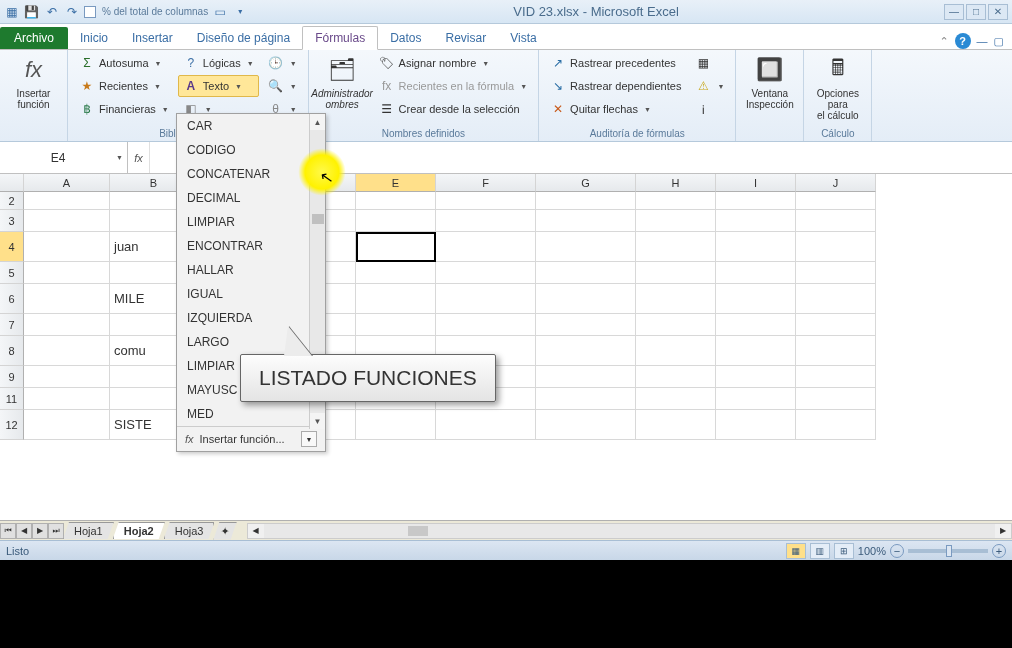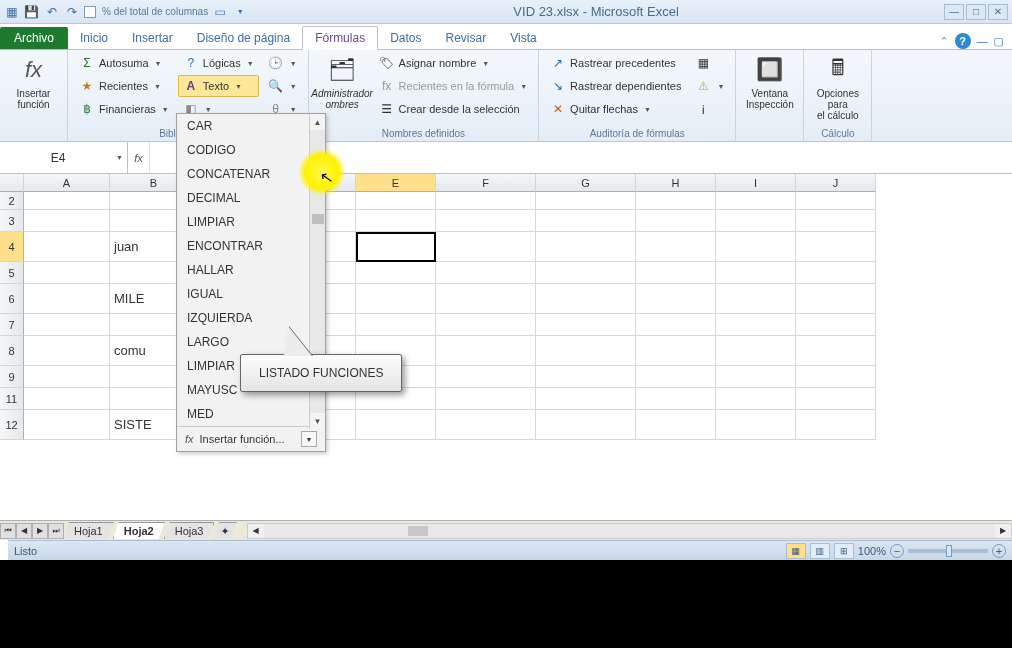--- a/index.html
+++ b/index.html
@@ -64,39 +64,39 @@
   .func-dropdown { position:absolute; left:176px; top:113px; width:150px; background:#f2f2f2; border:1px solid #a0a0a0; box-shadow:2px 2px 4px rgba(0,0,0,.2); z-index:50;}
   .func-dropdown .fitem { padding:5px 10px; font-size:12px; color:#333; cursor:pointer;}
   .func-dropdown .scrollbar { position:absolute; right:0; top:0; bottom:22px; width:16px; background:#e8e8e8; border-left:1px solid #ccc;}
   .func-dropdown .sb-up,.func-dropdown .sb-down{height:16px;display:flex;align-items:center;justify-content:center;font-size:8px;color:#555;background:#f4f4f4;}
   .func-dropdown .sb-thumb{position:absolute;top:100px;left:2px;width:12px;height:10px;background:#c0c0c0;}
   .func-dropdown .insert-row { border-top:1px solid #ccc; padding:4px 8px; display:flex; align-items:center; gap:6px; font-size:11px;}
   .func-dropdown .insert-row .ddarrow { margin-left:auto; width:16px;height:16px;border:1px solid #aaa;display:flex;align-items:center;justify-content:center;font-size:7px;background:#f8f8f8;}
 
   
   .callout { position:absolute; left:240px; top:354px; z-index:60;}
-  .callout-box { background:linear-gradient(#fdfdfd,#e4e4e4); border:1px solid #666; padding:11px 18px; font-size:12px; font-family:Arial,sans-serif; text-align:left; box-shadow:3px 3px 6px rgba(0,0,0,.4); border-radius:2px;}
+  .callout-box { background:linear-gradient(#fdfdfd,#e4e4e4); border:1px solid #666; padding:11px 18px; font-size:21px; font-family:Arial,sans-serif; text-align:left; box-shadow:3px 3px 6px rgba(0,0,0,.4); border-radius:2px;}
   .callout-tail { position:absolute; top:-28px; left:44px; width:0;height:0;border-left:4px solid transparent;border-right:24px solid transparent;border-bottom:30px solid #ececec; filter:drop-shadow(1px 0 0 #666);}
 
   
   .cursor-highlight { position:absolute; left:298px; top:148px; width:48px;height:48px;border-radius:50%;background:radial-gradient(circle,#fff94a 0%,#fff200 50%,rgba(255,242,0,0) 70%); z-index:70; pointer-events:none;}
   .cursor-arrow { position:absolute; left:320px; top:168px; z-index:71; font-size:16px; color:#000; transform:rotate(-10deg);}
 
   
   .sheet-tabs { height:20px; background:#ece9d8; display:flex; align-items:center; border-top:1px solid #b0b0b0; font-size:11px;}
   .sheet-tabs .nav { display:flex; gap:0; }
   .sheet-tabs .nav div{width:16px;height:16px;display:flex;align-items:center;justify-content:center;border:1px solid #b0b0b0;background:#e0e0e0;font-size:8px;}
   .sheet-tabs .stab { padding:2px 10px; border:1px solid #999; border-bottom:none; background:#e4e4e4; margin-left:-1px; clip-path:polygon(6px 0,100% 0,calc(100% - 6px) 100%,0 100%);}
   .sheet-tabs .stab.active { background:#fff; font-weight:bold;}
   .sheet-tabs .hscroll { flex:1; margin-left:10px; height:16px; background:#e8e8e8; border:1px solid #ccc; position:relative;}
   .sheet-tabs .hscroll .harrow{position:absolute;top:0;width:16px;height:14px;background:#f0f0f0;display:flex;align-items:center;justify-content:center;font-size:8px;}
   .sheet-tabs .hscroll .hthumb{position:absolute;left:160px;top:2px;width:20px;height:10px;background:#c8c8c8;}
 
   
-  .statusbar { height:20px; background:linear-gradient(#dce6f2,#c8d7e8); display:flex; align-items:center; padding:0 6px; font-size:11px; color:#3a5a7a; border-top:1px solid #a8bed4;margin-left:8px;}
+  .statusbar { height:20px; background:linear-gradient(#dce6f2,#c8d7e8); display:flex; align-items:center; padding:0 6px; font-size:11px; color:#3a5a7a; border-top:1px solid #a8bed4;}
   .statusbar .right { margin-left:auto; display:flex; gap:4px; align-items:center;}
   .statusbar .viewbtn{width:20px;height:16px;border:1px solid #a8bed4;background:#e4edf7;display:flex;align-items:center;justify-content:center;font-size:9px;}
   .statusbar .viewbtn.active{background:#ffe08a;}
   .statusbar .zoom-slider{width:80px;height:4px;background:#a8bed4;position:relative;}
   .statusbar .zoom-slider .zthumb{position:absolute;left:38px;top:-4px;width:6px;height:12px;background:#dce6f2;border:1px solid #7a9ac0;}
 </style>
 </head>
 <body>
 
 <div class="app">

